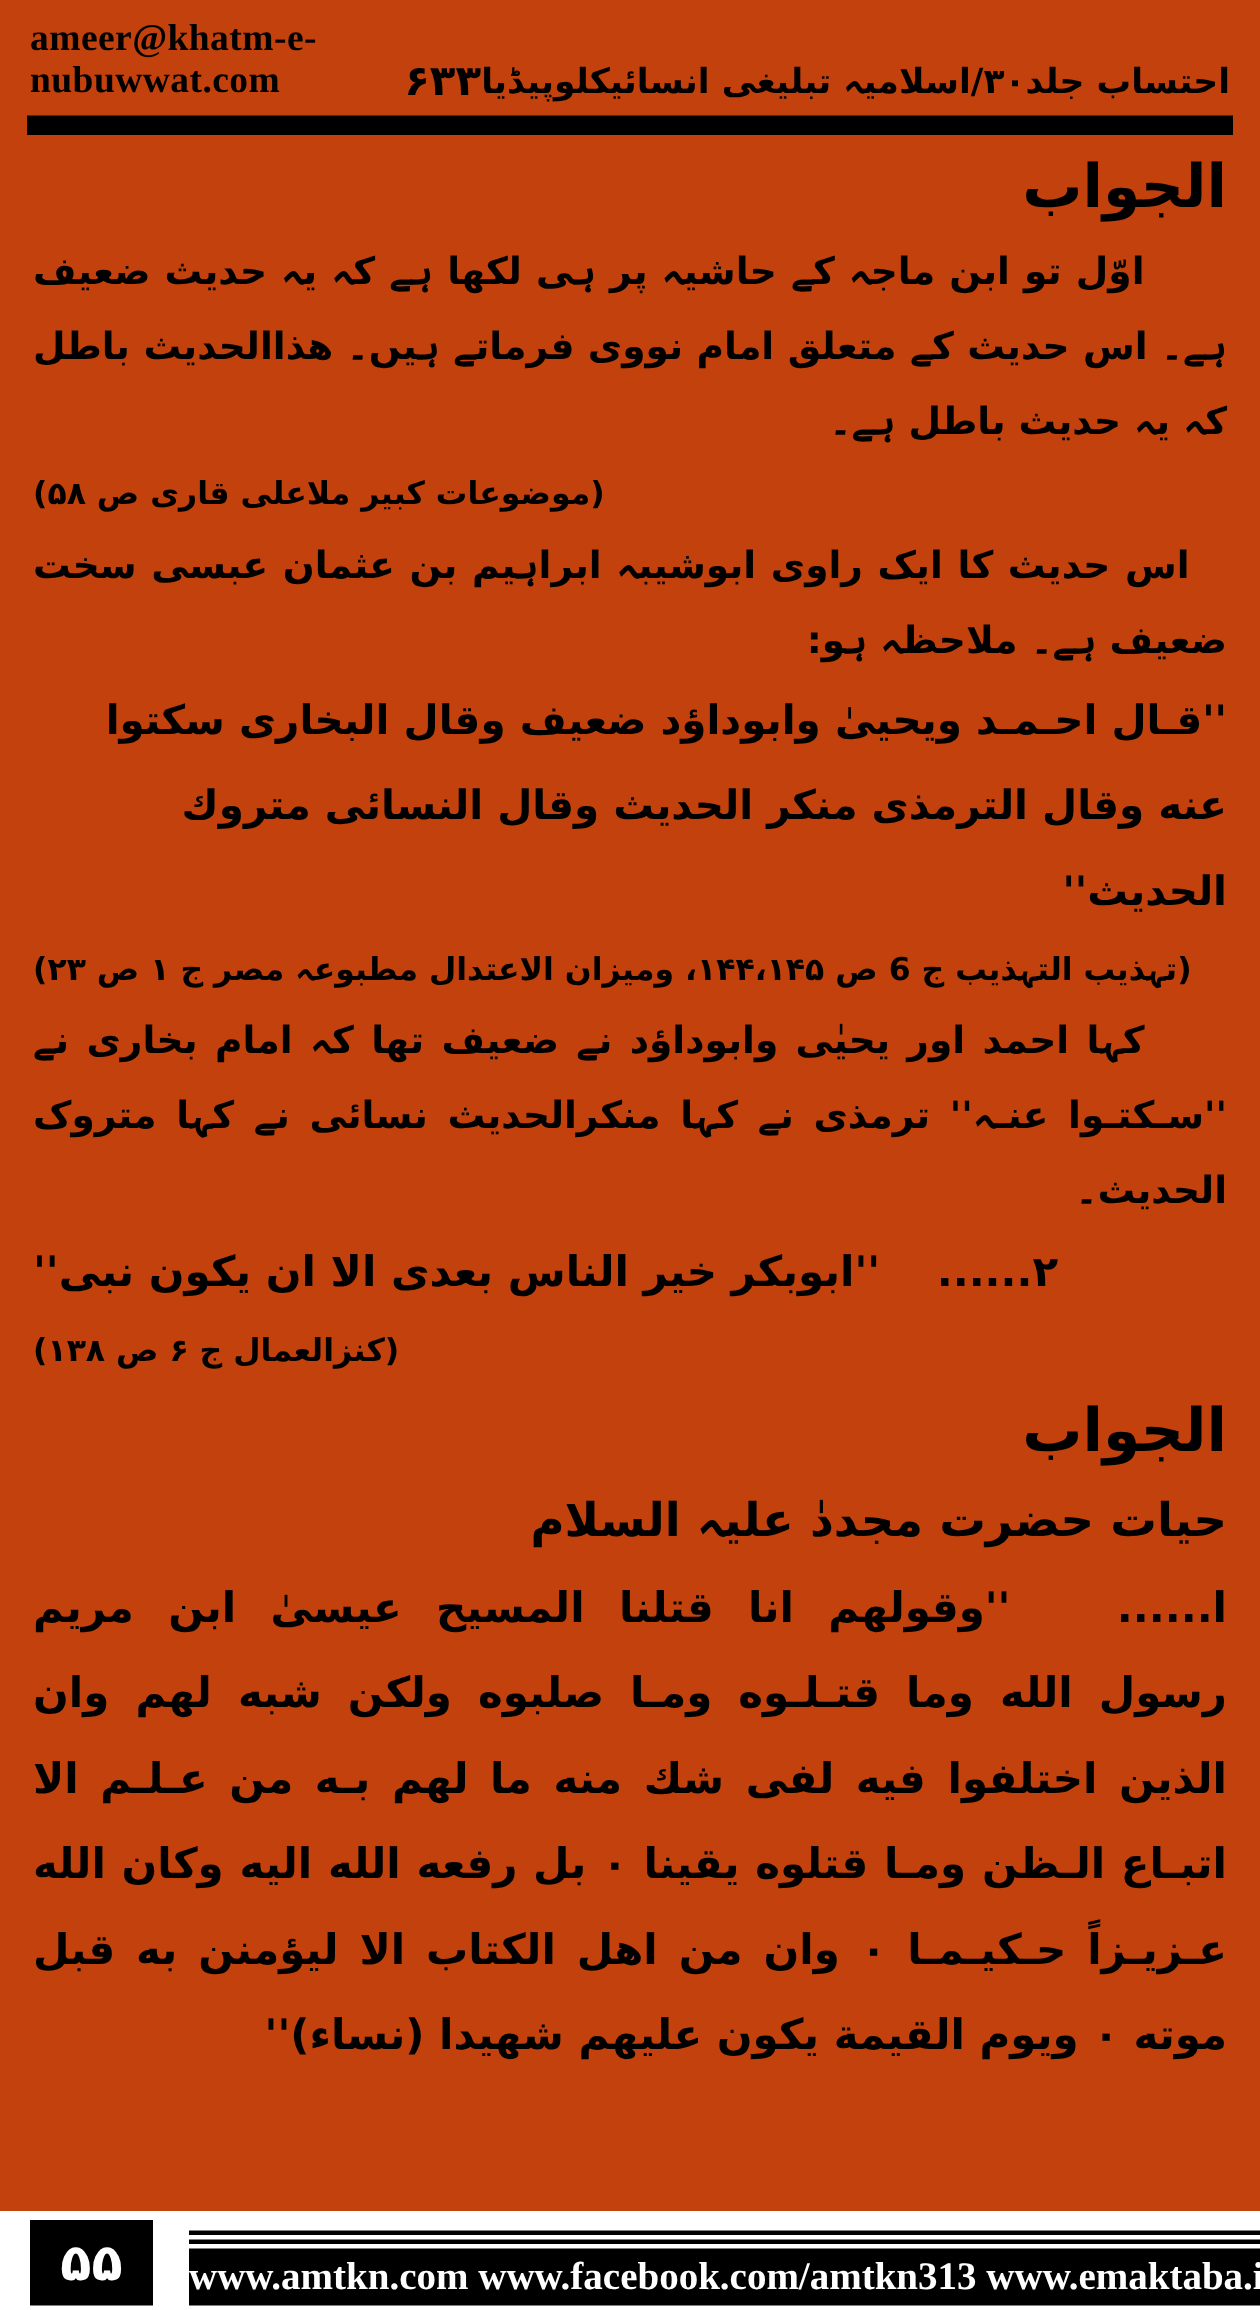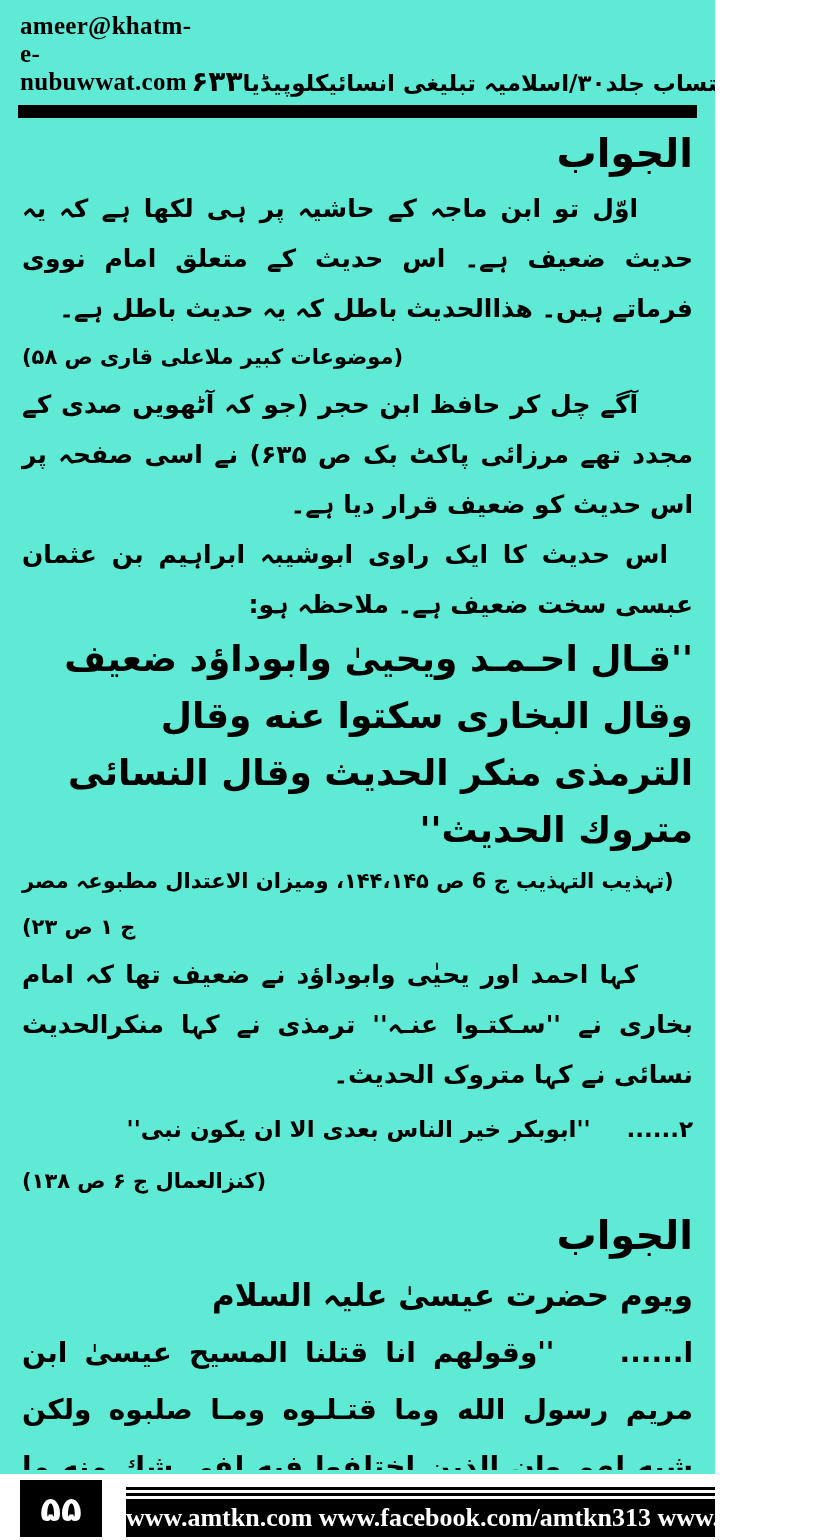--- a/index.html
+++ b/index.html
@@ -2,38 +2,38 @@
 <html lang="ur"><head>
 <meta charset="utf-8">
 <style>
   * { box-sizing: border-box; }
   html, body { margin: 0; padding: 0; }
   body {
     width: 840px; height: 1540px;
     background: #ffffff; color: #000000;
     font-family: "DejaVu Sans", sans-serif;
   }
-  .page { position: relative; width: 715px; height: 1540px; background: #5eead4; overflow: hidden; }
+  .page { position: relative; width: 840px; height: 1540px; background: #c2410c; overflow: hidden; }
   .content { position: absolute; top: 0; left: 0; right: 0; bottom: 70px; overflow: hidden; }
 
   
   .header { display: flex; align-items: flex-end; justify-content: space-between; padding: 12px 20px 4px 20px; direction: ltr; }
   .header-email { font-family: "Liberation Serif", serif; font-weight: 700; font-size: 25px; letter-spacing: .3px; }
   .header-pagenum { font-size: 28px; font-weight: 700; line-height: 1; }
   .header-title { direction: rtl; font-size: 23px; font-weight: 700; white-space: nowrap; }
   .rule { height: 13px; background: #000; margin: 5px 18px 0 18px; }
 
   
   .body { direction: rtl; padding: 4px 22px 0 22px; }
   .heading-jawab { font-size: 40px; font-weight: 700; line-height: 62px; text-align: right; margin: 0; }
   .urdu-para { font-size: 25px; font-weight: 700; line-height: 50px; margin: 0; text-align: justify; text-indent: 55px; }
   .urdu-para.slight-indent { text-indent: 25px; }
   .ref-line { font-size: 21px; font-weight: 700; line-height: 46px; margin: 0; text-align: left; }
-  .arabic-quote { font-size: 36px; font-weight: 700; line-height: 57px; margin: 0; text-align: right; padding-left: 28px; }
-  .item-line { font-size: 23px; font-weight: 700; line-height: 58px; margin: 0; text-align: right; direction: rtl; }
+  .arabic-quote { font-size: 27px; font-weight: 700; line-height: 57px; margin: 0; text-align: right; padding-left: 28px; }
+  .item-line { font-size: 28px; font-weight: 700; line-height: 58px; margin: 0; text-align: left; direction: rtl; }
   .item-num { margin-left: 28px; }
   .heading-hayat { font-size: 31px; font-weight: 700; line-height: 58px; text-align: right; margin: 0; }
   .quran-block { font-size: 28px; font-weight: 700; line-height: 57px; margin: 0; text-align: justify; }
   .quran-block .quote-num { margin-left: 48px; }
   .inline-arabic { font-size: 28px; }
 
   
   .footer { position: absolute; left: 0; right: 0; bottom: 0; height: 66px; background: #fff; display: flex; align-items: flex-end; gap: 24px; padding: 0 18px 3px 20px; }
   .footer-pagebox { width: 82px; height: 57px; background: #000; color: #fff; display: flex; align-items: center; justify-content: center; font-size: 34px; font-weight: 700; flex: 0 0 82px; }
   .footer-right { flex: 1; display: flex; flex-direction: column; justify-content: flex-end; }
@@ -55,42 +55,41 @@
     <div class="rule"></div>
 
     <div class="body">
 
       <h2 class="heading-jawab">الجواب</h2>
 
       <p class="urdu-para">اوّل تو ابن ماجہ کے حاشیہ پر ہی لکھا ہے کہ یہ حدیث ضعیف ہے۔ اس حدیث کے متعلق امام نووی فرماتے ہیں۔ ھذاالحدیث باطل کہ یہ حدیث باطل ہے۔</p>
 
       <p class="ref-line">(موضوعات کبیر ملاعلی قاری ص ۵۸)</p>
 
-      <p class="urdu-para">آگے چل کر حافظ ابن حجر (جو کہ آٹھویں صدی کے مجدد تھے مرزائی پاکٹ بک ص ۶۳۵) نے اسی صفحہ پر اس حدیث کو ضعیف قرار دیا ہے۔</p>
 
       <p class="urdu-para slight-indent">اس حدیث کا ایک راوی ابوشیبہ ابراہیم بن عثمان عبسی سخت ضعیف ہے۔ ملاحظہ ہو:</p>
 
       <p class="arabic-quote">''قـال احـمـد ویحییٰ وابوداؤد ضعیف وقال البخاری سکتوا عنه وقال الترمذی منکر الحدیث وقال النسائی متروك الحدیث''</p>
 
       <p class="ref-line">(تہذیب التہذیب ج 6 ص ۱۴۴،۱۴۵، ومیزان الاعتدال مطبوعہ مصر ج ۱ ص ۲۳)</p>
 
       <p class="urdu-para">کہا احمد اور یحیٰی وابوداؤد نے ضعیف تھا کہ امام بخاری نے ''سـکتـوا عنـہ'' ترمذی نے کہا منکرالحدیث نسائی نے کہا متروک الحدیث۔</p>
 
 
       <p class="item-line">
         <span class="item-num">۲......</span>
         <span>''ابوبکر خیر الناس بعدی الا ان یکون نبی''</span>
       </p>
 
       <p class="ref-line">(کنزالعمال ج ۶ ص ۱۳۸)</p>
 
       <h2 class="heading-jawab">الجواب</h2>
 
 
-      <h2 class="heading-hayat">ویوم حضرت عیسیٰ علیہ السلام</h2>
+      <h2 class="heading-hayat">حیات حضرت مجددٰ علیہ السلام</h2>
 
       <p class="quran-block">
         <span class="quote-num">ا......</span>
         <span>''وقولھم انا قتلنا المسیح عیسیٰ ابن مریم رسول الله وما قتـلـوه ومـا صلبوه ولکن شبه لهم وان الذین اختلفوا فیه لفی شك منه ما لهم بـه من عـلـم الا اتبـاع الـظن ومـا قتلوه یقینا ۰ بل رفعه الله الیه وکان الله عـزیـزاً حـکیـمـا ۰ وان من اهل الکتاب الا لیؤمنن به قبل موته ۰ ویوم القیمة یكون علیهم شهیدا (نساء)''</span>
         
         
       </p>
 
     </div>
   </div>

